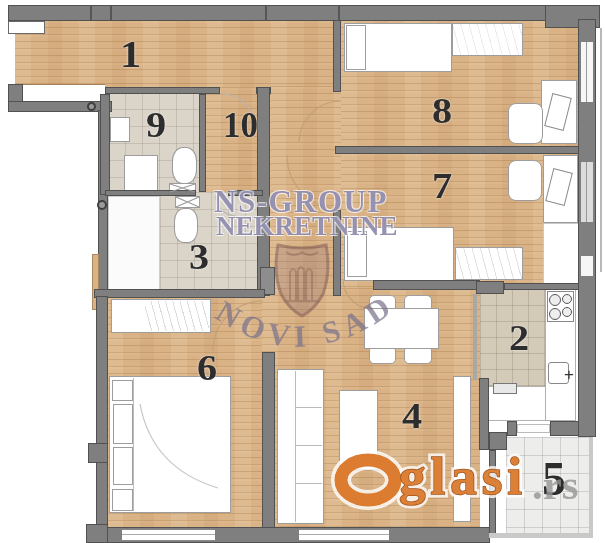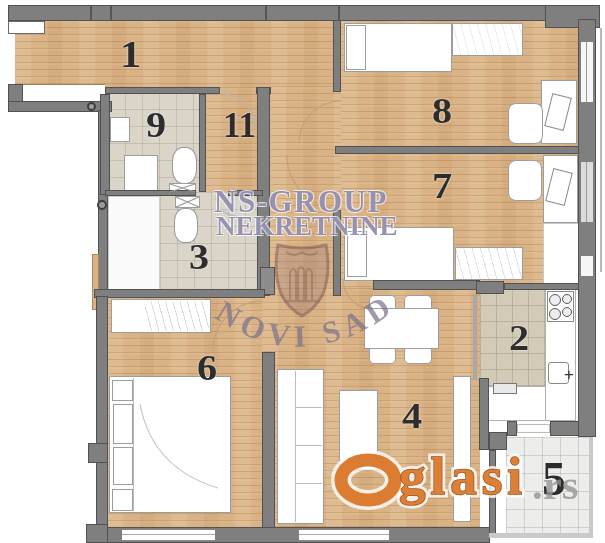--- a/index.html
+++ b/index.html
@@ -196,21 +196,21 @@
   <path d="M216 196 A20 20 0 0 0 236 216" stroke="#b5b5b5" stroke-width="1.2" fill="none"></path>
   <path d="M263 301 A50 50 0 0 0 213 351" stroke="#c3a176" stroke-width="1.2" fill="none"></path>
   <path d="M343 279 A30 30 0 0 0 373 309" stroke="#c3a176" stroke-width="1.2" fill="none"></path>
   <path d="M341 101 A42 42 0 0 0 299 143" stroke="#c3a176" stroke-width="1.2" fill="none"></path>
   <path d="M341 209 A54 54 0 0 1 287 155" stroke="#c3a176" stroke-width="1.2" fill="none"></path>
 </svg>
 <div class="wall" style="left:86px;top:524px;width:22px;height:19px;"></div>
 
 <div class="num" style="left:120px;top:36px;font-size:37px;transform:scaleX(1.15);transform-origin:left top;">1</div>
 <div class="num" style="left:146px;top:108px;font-size:35px;transform:scaleX(1.15);transform-origin:left top;">9</div>
-<div class="num" style="left:223px;top:108px;font-size:35px;">11</div>
+<div class="num" style="left:223px;top:108px;font-size:35px;">10</div>
 <div class="num" style="left:189px;top:240px;font-size:35px;transform:scaleX(1.15);transform-origin:left top;">3</div>
 <div class="num" style="left:432px;top:94px;font-size:35px;transform:scaleX(1.15);transform-origin:left top;">8</div>
 <div class="num" style="left:432px;top:169px;font-size:35px;transform:scaleX(1.15);transform-origin:left top;">7</div>
 <div class="num" style="left:197px;top:351px;font-size:35px;transform:scaleX(1.15);transform-origin:left top;">6</div>
 <div class="num" style="left:402px;top:399px;font-size:35px;transform:scaleX(1.15);transform-origin:left top;">4</div>
 <div class="num" style="left:509px;top:321px;font-size:35px;transform:scaleX(1.15);transform-origin:left top;">2</div>
 <div class="num" style="left:542px;top:455px;font-size:48px;">5</div>
 
 <div class="wm" style="left:216px;top:213px;font-size:27px;letter-spacing:0px;">NEKRETNINE</div>
 <div class="wm" style="left:214px;top:186px;font-size:31px;letter-spacing:1.5px;">NS-GROUP</div>

